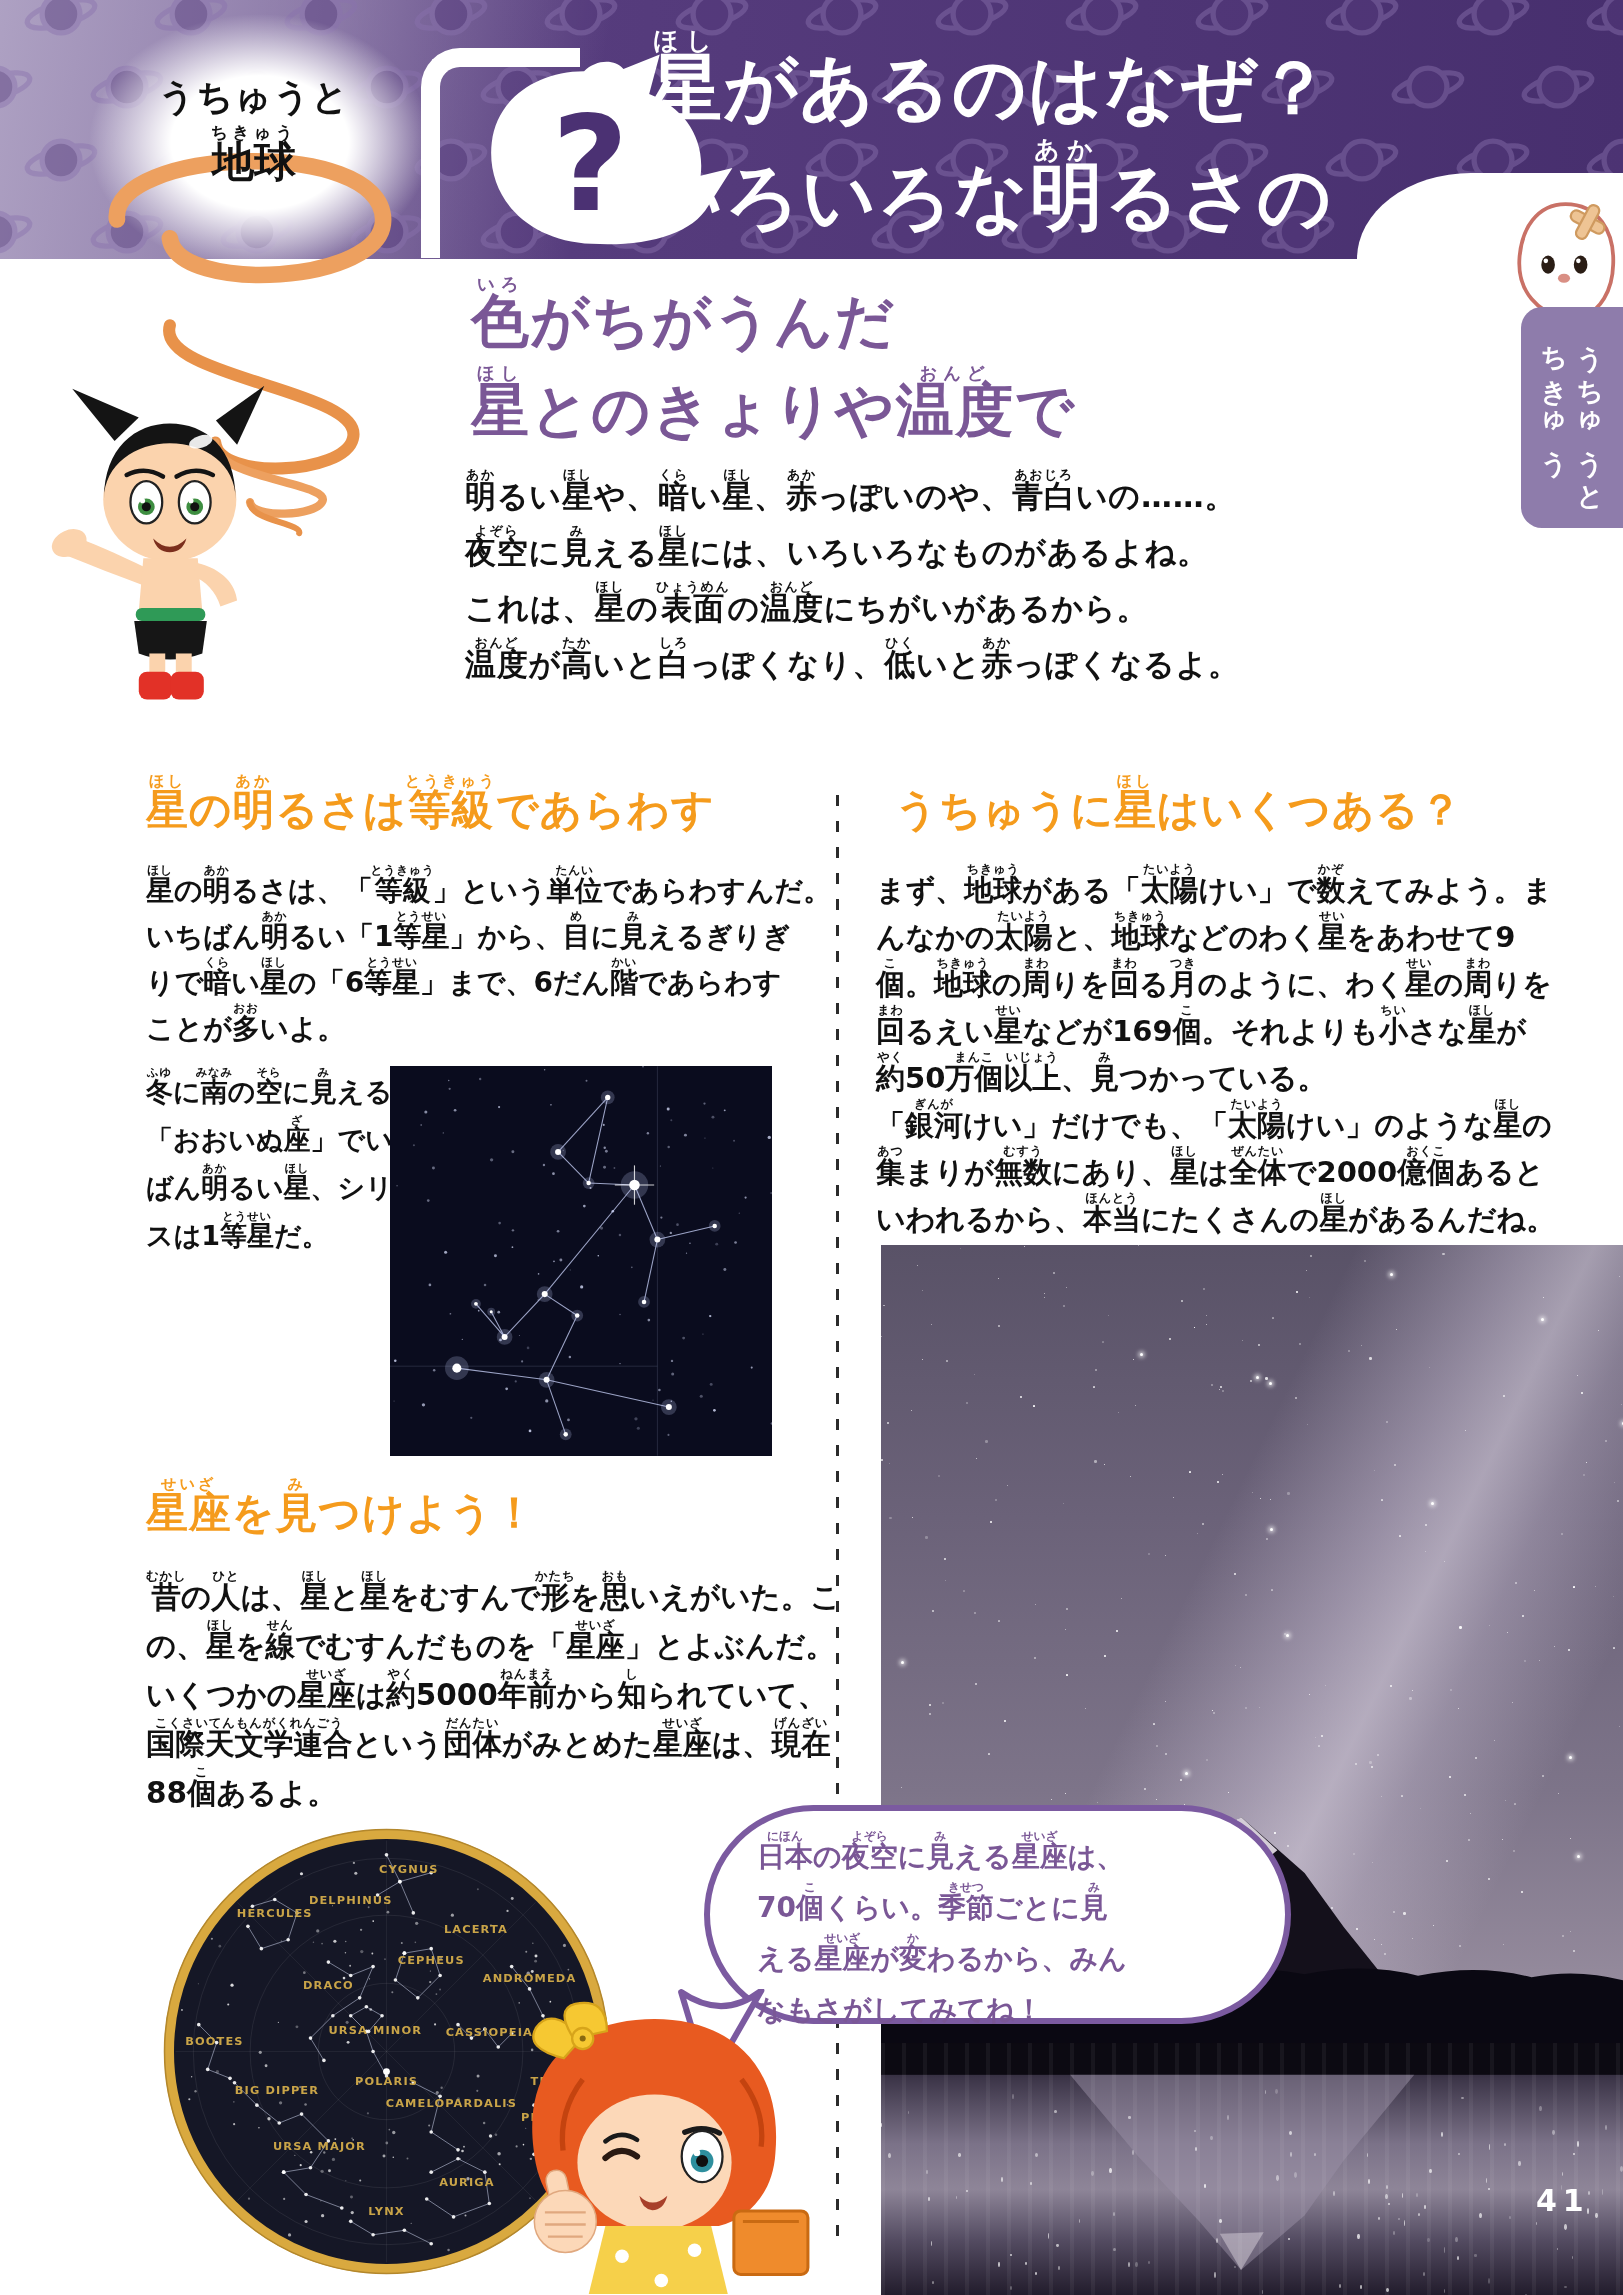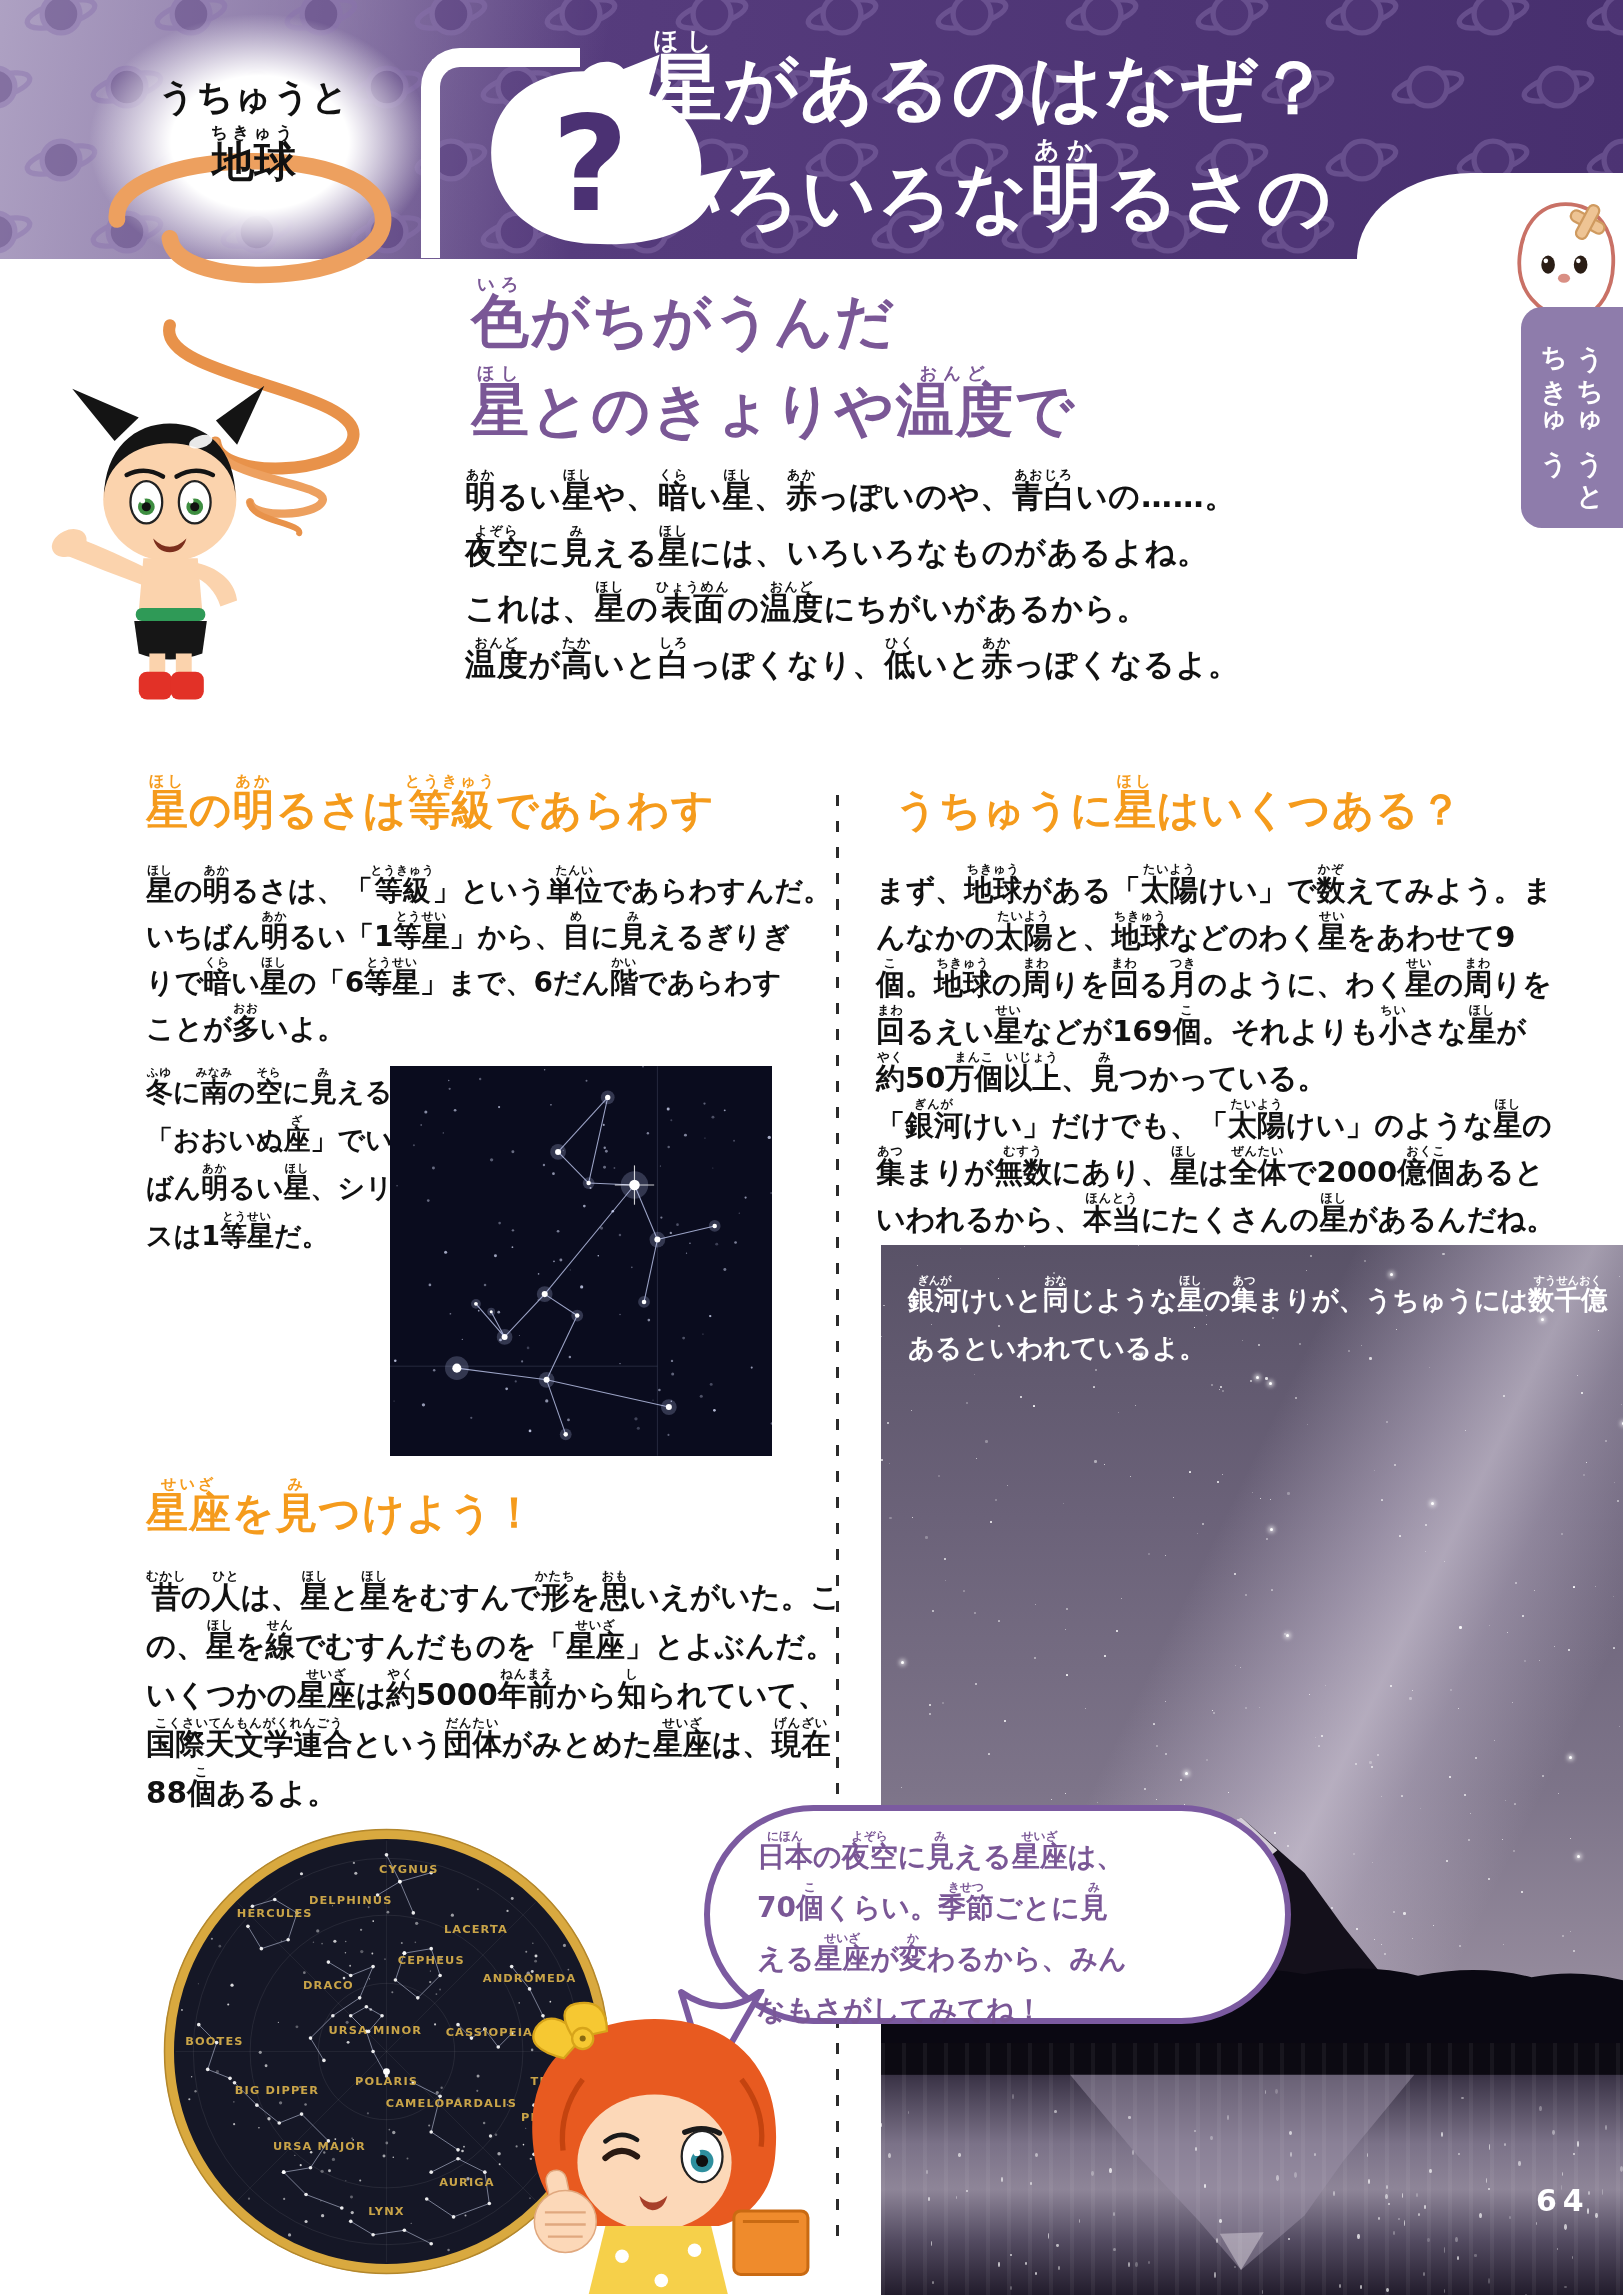--- a/index.html
+++ b/index.html
@@ -958,22 +958,21 @@
           <div class="star" style="width: 2.3px; height: 4.8px; left: 487px; top: 136px; opacity: 0.69;"></div>
           <div class="star" style="width: 2.7px; height: 5.6px; left: 395px; top: 132px; opacity: 0.46;"></div>
           <div class="star" style="width: 2.5px; height: 3.6px; left: 338px; top: 176px; opacity: 0.72;"></div>
           <div class="star" style="width: 1.7px; height: 2.4px; left: 313px; top: 87px; opacity: 0.42;"></div>
           <div class="star" style="width: 1.3px; height: 2.7px; left: 655px; top: 179px; opacity: 0.44;"></div>
           <div class="star" style="width: 2.7px; height: 2.3px; left: 683px; top: 243px; opacity: 0.27;"></div>
           <div class="star" style="width: 1.4px; height: 4.7px; left: 680px; top: 142px; opacity: 0.21;"></div>
         </div>
       <div id="water-shimmer"></div>
     </div>
-    <div id="photo-caption"><ruby>銀河<rt>ぎんが</rt></ruby>けいと<ruby>同<rt>おな</rt></ruby>じような<ruby>星<rt>ほし</rt></ruby>の<ruby>集<rt>あつ</rt></ruby>まりが、うちゅうには<ruby>数千億<rt>すうせんおく</rt></ruby><br>あるといわれているよ。</div>
-    <div id="page-num">64</div>
+    <div id="page-num">41</div>
   </div>
 
   <div id="sec3-h" class="h-orange"><ruby>星座<rt>せいざ</rt></ruby>を<ruby>見<rt>み</rt></ruby>つけよう！</div>
   <div id="sec3-p"><ruby>昔<rt>むかし</rt></ruby>の<ruby>人<rt>ひと</rt></ruby>は、<ruby>星<rt>ほし</rt></ruby>と<ruby>星<rt>ほし</rt></ruby>をむすんで<ruby>形<rt>かたち</rt></ruby>を<ruby>思<rt>おも</rt></ruby>いえがいた。こ<br>の、<ruby>星<rt>ほし</rt></ruby>を<ruby>線<rt>せん</rt></ruby>でむすんだものを「<ruby>星座<rt>せいざ</rt></ruby>」とよぶんだ。<br>いくつかの<ruby>星座<rt>せいざ</rt></ruby>は<ruby>約<rt>やく</rt></ruby>5000<ruby>年前<rt>ねんまえ</rt></ruby>から<ruby>知<rt>し</rt></ruby>られていて、<br><ruby>国際天文学連合<rt>こくさいてんもんがくれんごう</rt></ruby>という<ruby>団体<rt>だんたい</rt></ruby>がみとめた<ruby>星座<rt>せいざ</rt></ruby>は、<ruby>現在<rt>げんざい</rt></ruby><br>88<ruby>個<rt>こ</rt></ruby>あるよ。</div>
 
   <svg id="star-chart" width="447" height="447" viewBox="0 0 590 590">
       <circle cx="295" cy="295" r="287" fill="#151726" stroke="#d9a93f" stroke-width="13"></circle>
       <circle cx="295" cy="295" r="293" fill="none" stroke="#b3872c" stroke-width="2"></circle>
       <circle cx="295" cy="295" r="90" fill="none" stroke="rgba(255,255,255,0.10)" stroke-width="1"></circle>
       <circle cx="295" cy="295" r="180" fill="none" stroke="rgba(255,255,255,0.10)" stroke-width="1"></circle>

